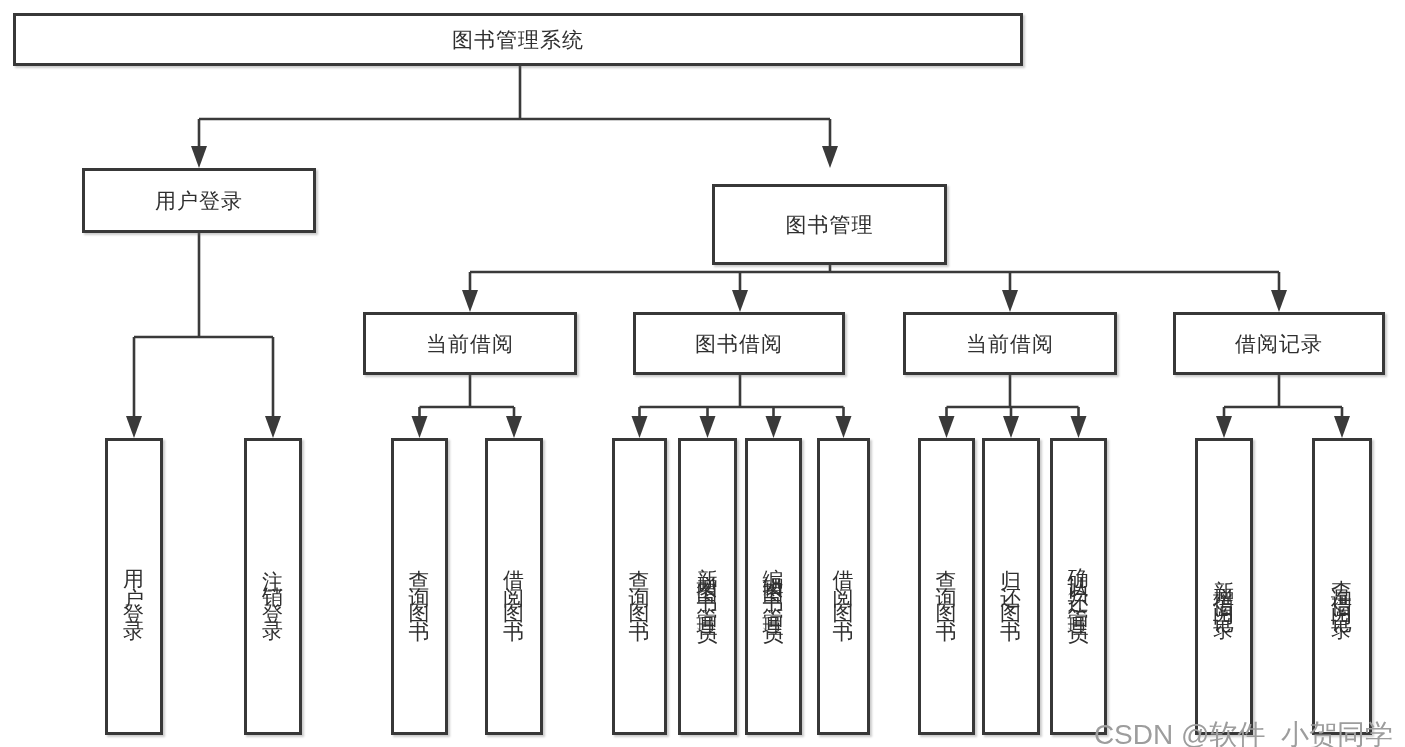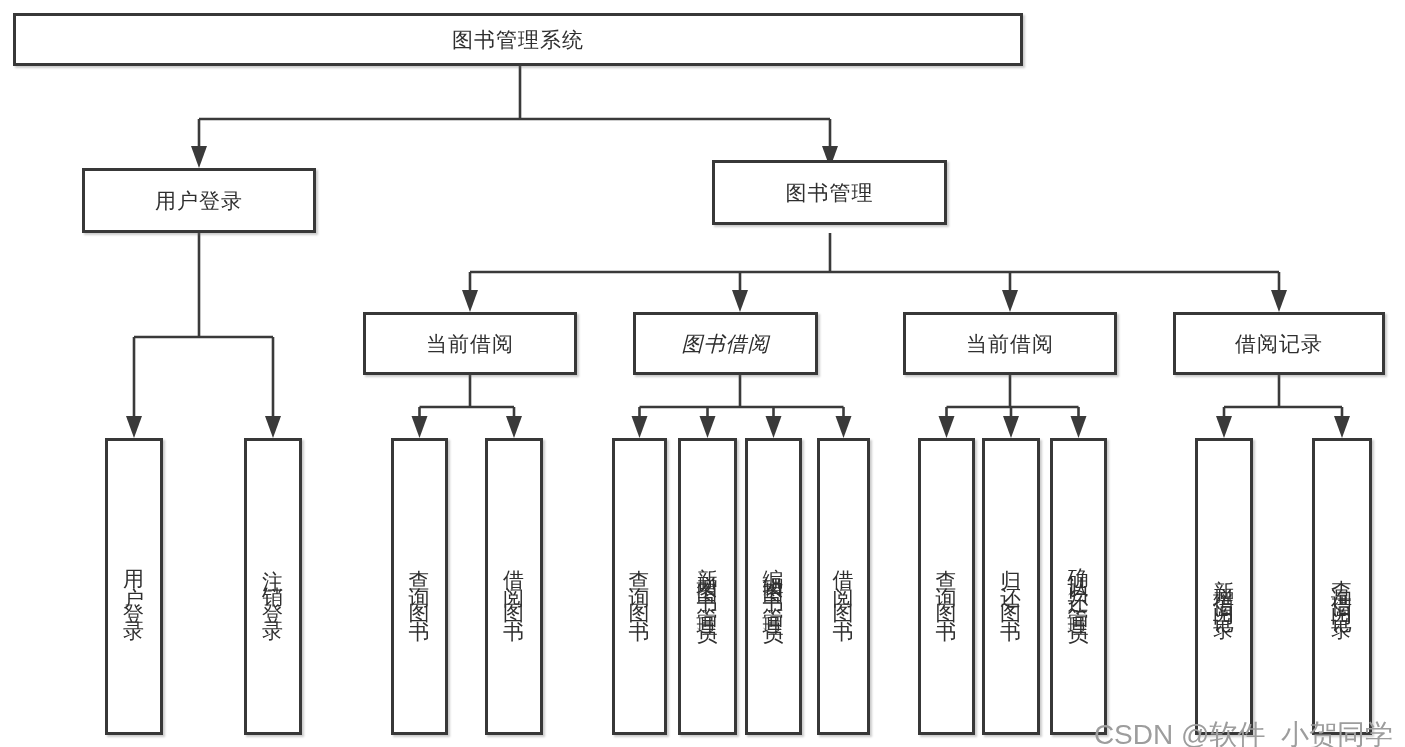--- a/index.html
+++ b/index.html
@@ -138,28 +138,28 @@
     </g>
   </svg>
 
   <div class="node h" style="left:13px;top:13px;width:1010px;height:53px;">
     <span>图书管理系统</span>
   </div>
 
   <div class="node h" style="left:82px;top:168px;width:234px;height:65px;">
     <span>用户登录</span>
   </div>
-  <div class="node h" style="left:712px;top:160px;width:235px;height:65px;">
+  <div class="node h" style="left:712px;top:184px;width:235px;height:81px;">
     <span>图书管理</span>
   </div>
 
   <div class="node h" style="left:363px;top:312px;width:214px;height:63px;">
     <span>当前借阅</span>
   </div>
-  <div class="node h" style="left:633px;top:312px;width:185px;height:63px;font-style:italic;">
+  <div class="node h" style="left:633px;top:312px;width:212px;height:63px;">
     <span>图书借阅</span>
   </div>
   <div class="node h" style="left:903px;top:312px;width:214px;height:63px;">
     <span>当前借阅</span>
   </div>
   <div class="node h" style="left:1173px;top:312px;width:212px;height:63px;">
     <span>借阅记录</span>
   </div>
 
   <div class="node v" style="left:105px;top:438px;width:58px;height:297px;">

